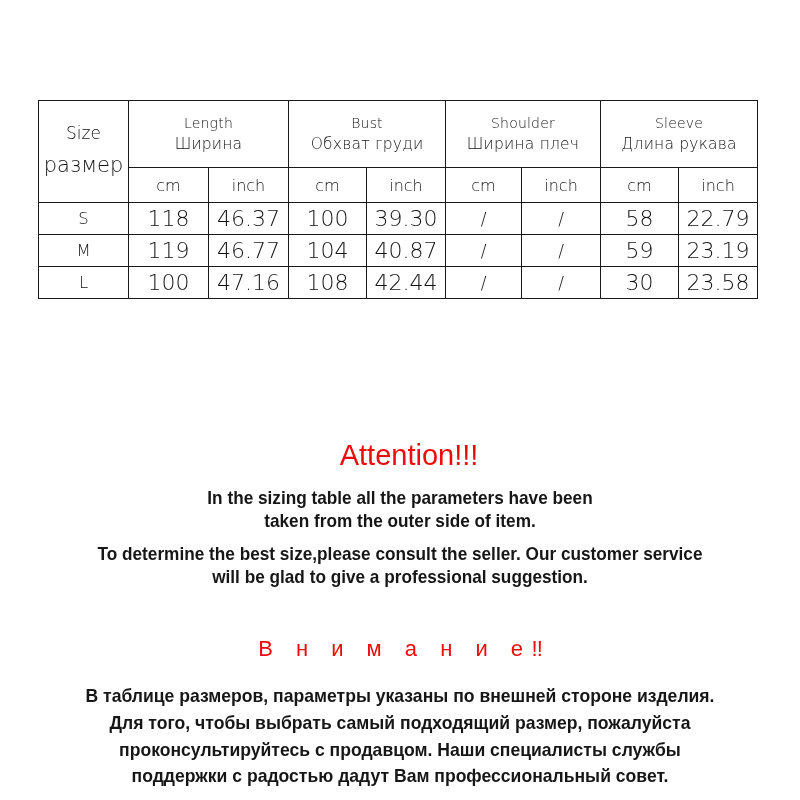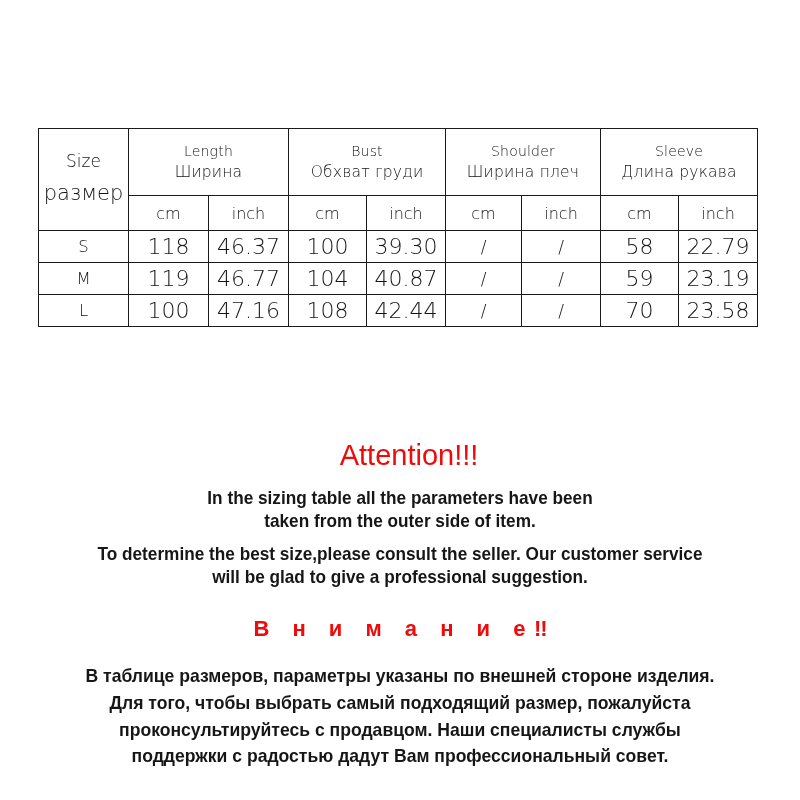--- a/index.html
+++ b/index.html
@@ -12,21 +12,21 @@
     height: 800px;
     position: relative;
     font-family: "Liberation Sans", sans-serif;
     -webkit-font-smoothing: antialiased;
   }
 
   
   #size-table-wrap {
     position: absolute;
     left: 38px;
-    top: 128px;
+    top: 100px;
     width: 719px;
   }
   table.size-table {
     border-collapse: collapse;
     width: 719px;
     table-layout: fixed;
     color: #141414;
   }
   table.size-table td,
   table.size-table th {
@@ -104,24 +104,24 @@
     transform: scaleX(0.93);
     transform-origin: center top;
   }
   .para.p1 { margin-bottom: 9px; }
   .para.p2 { margin-bottom: 0; }
   .para .ln { display: block; white-space: nowrap; }
 
   .attn-ru {
     color: #ee0b0b;
     font-family: "Liberation Sans", sans-serif;
-    font-weight: bold;
+    font-weight: normal;
     font-size: 22px;
     line-height: 1.1;
-    margin: 28px 0 22px 0;
+    margin: 48px 0 22px 0;
   }
   .attn-ru .sp { letter-spacing: 8.5px; }
   .attn-ru .bang { letter-spacing: -1px; }
 
   .para-ru {
     color: #161616;
     font-family: "Liberation Sans", sans-serif;
     font-weight: bold;
     font-size: 18.5px;
     line-height: 1.45;
@@ -205,21 +205,21 @@
         <td class="data-cell">23.19</td>
       </tr>
       <tr>
         <td class="data-cell sizename">L</td>
         <td class="data-cell">100</td>
         <td class="data-cell">47.16</td>
         <td class="data-cell">108</td>
         <td class="data-cell">42.44</td>
         <td class="data-cell na">/</td>
         <td class="data-cell na">/</td>
-        <td class="data-cell">70</td>
+        <td class="data-cell">30</td>
         <td class="data-cell">23.58</td>
       </tr>
     </tbody>
   </table>
 </div>
 
 <div id="notice">
 
   <div class="attn-en">Attention!!!</div>
 

